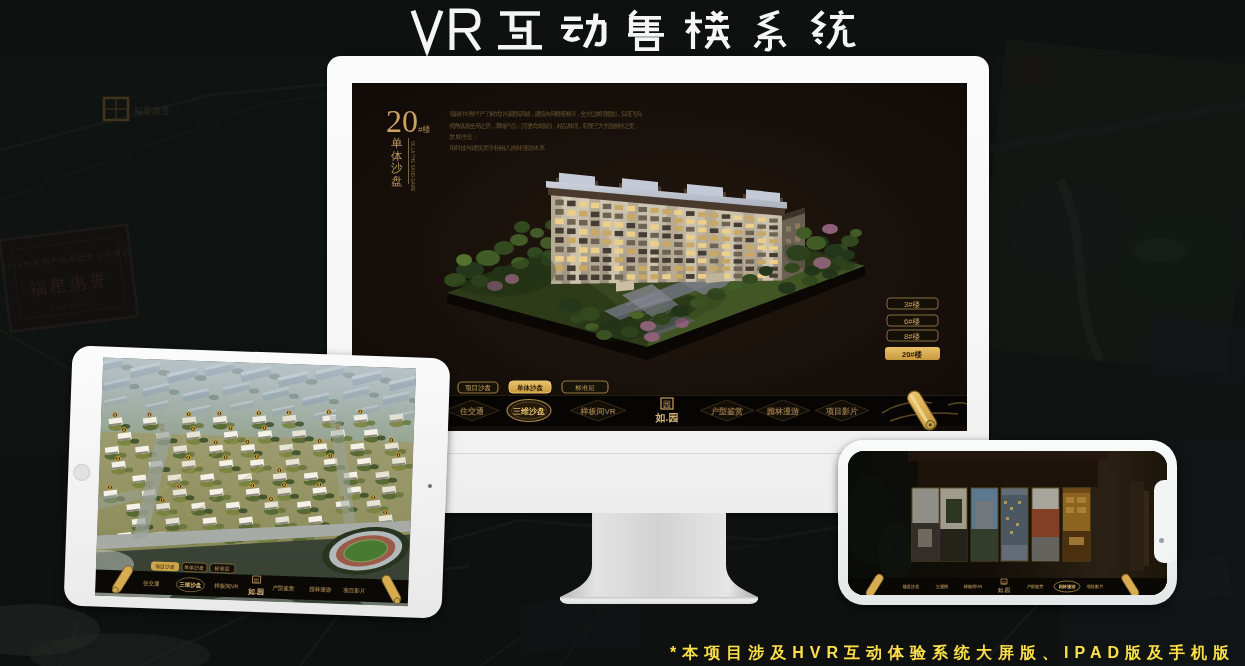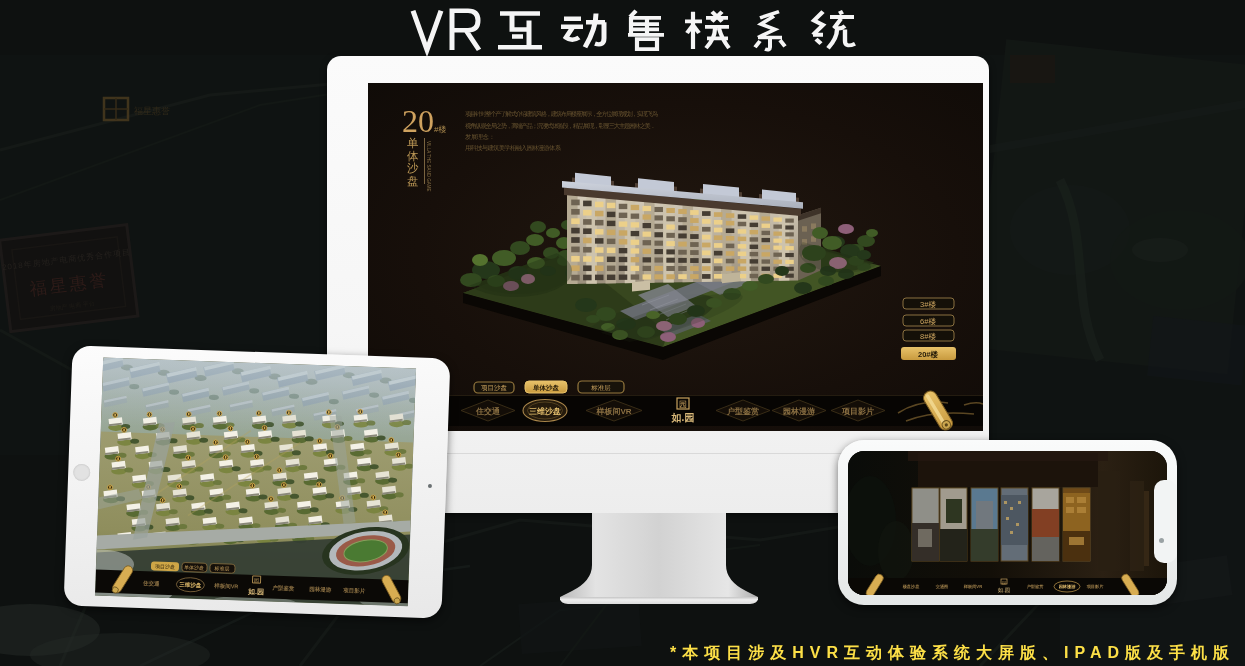--- a/index.html
+++ b/index.html
@@ -107,21 +107,21 @@
         <stop offset="0" stop-color="#c4c4c4"></stop>
           <stop offset="0.4" stop-color="#efefef"></stop>
           <stop offset="1" stop-color="#dcdcdc"></stop>
       </linearGradient>
     </defs>
     <path d="M32,0 L166,0 L166,52 Q166,68 186,78 L198,84 L0,84 L12,78 Q32,68 32,52 Z" fill="url(#neckg)"></path>
     <path d="M0,84 L198,84 Q199,90 190,91 L8,91 Q-1,90 0,84 Z" fill="url(#baseg)"></path>
   </svg>
 </div>
 
-<div class="abs" style="left:368px;top:83px;width:615px;height:348px;background:#f0abfc;overflow:hidden;">
+<div class="abs" style="left:352px;top:83px;width:615px;height:348px;background:#f0abfc;overflow:hidden;">
   <svg width="615" height="348" viewBox="0 0 615 348">
     <defs>
       <radialGradient id="scrglow" cx="0.52" cy="0.5" r="0.8">
         <stop offset="0" stop-color="#221810"></stop>
           <stop offset="0.55" stop-color="#170f0a"></stop>
           <stop offset="1" stop-color="#0e0a07"></stop>
       </radialGradient>
       <linearGradient id="facade" x1="0" y1="0" x2="0" y2="1">
         <stop offset="0" stop-color="#d6cdbb"></stop>
           <stop offset="1" stop-color="#9a8f7c"></stop>

